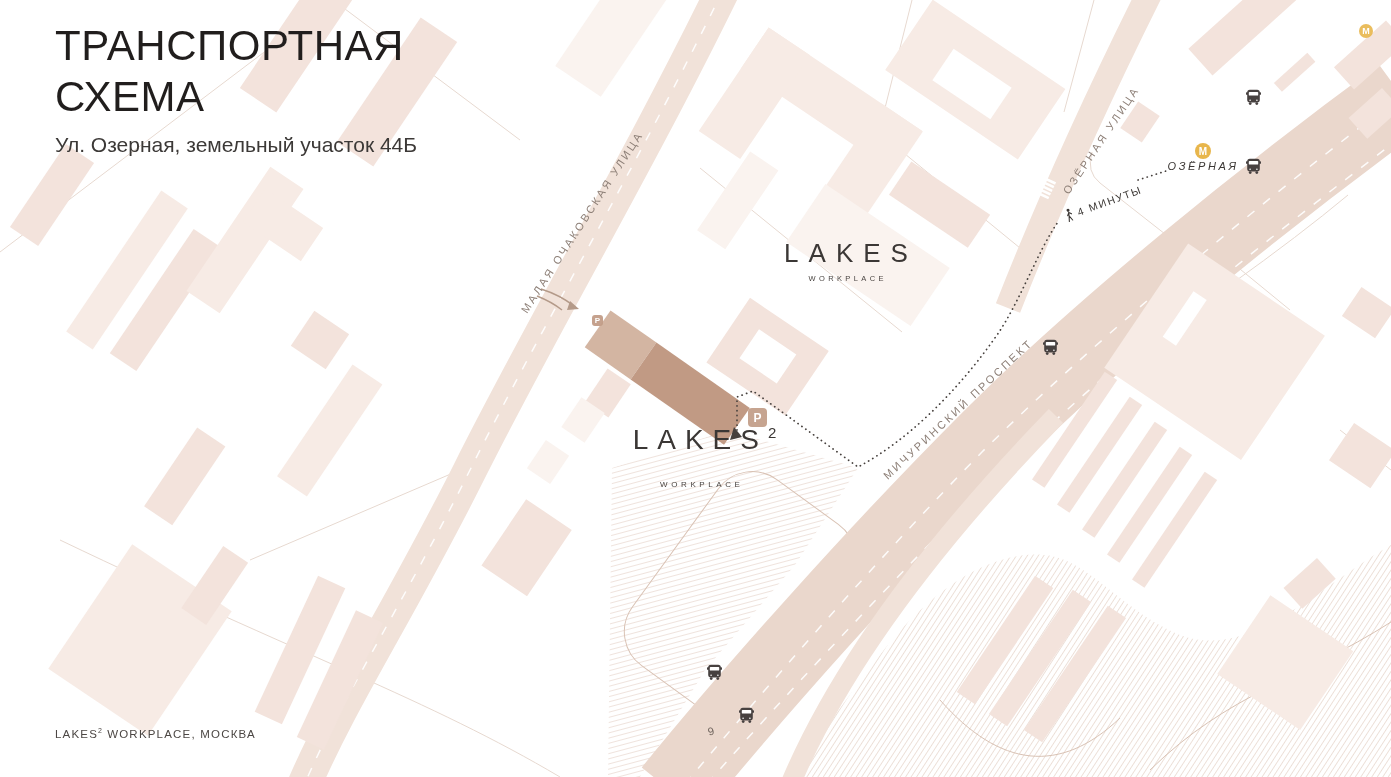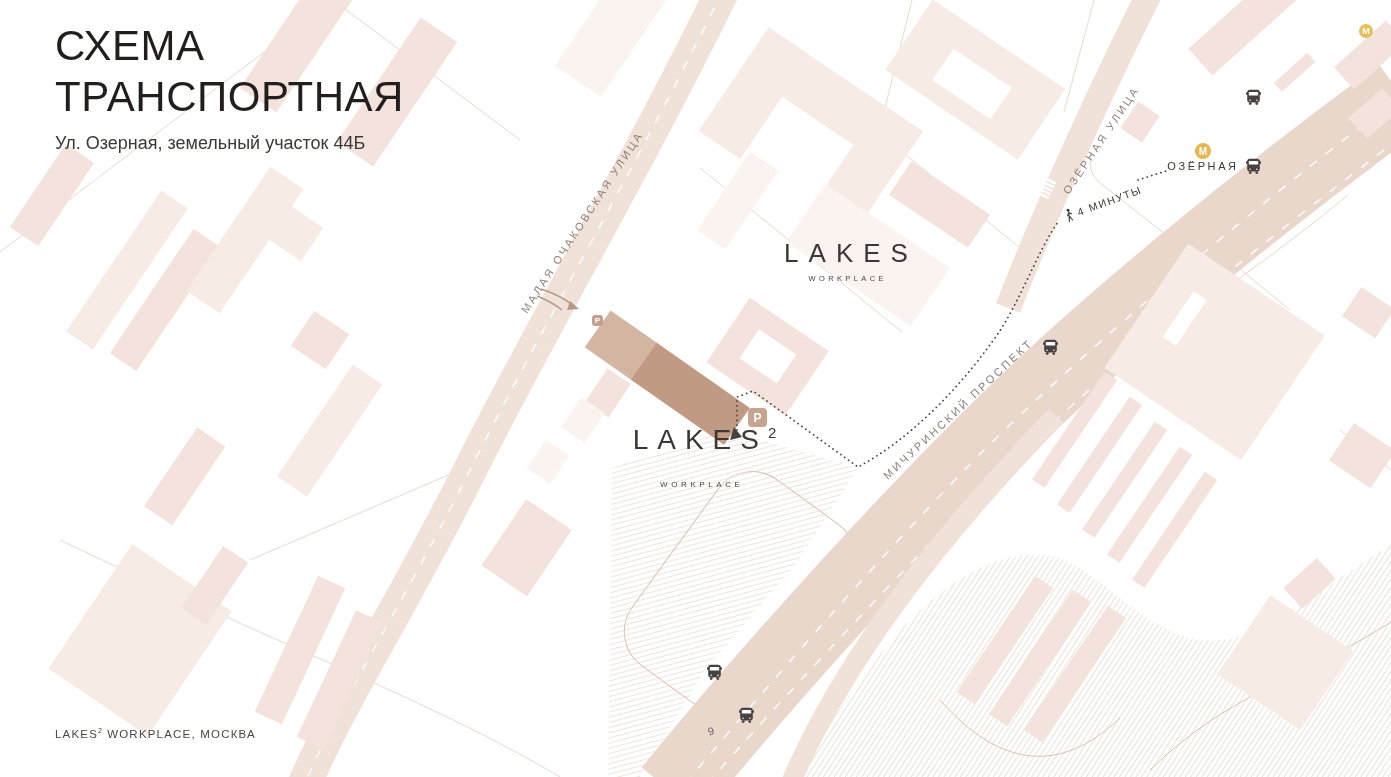--- a/index.html
+++ b/index.html
@@ -17,31 +17,31 @@
   .wh{fill:#fff;}
   .stMain{fill:none;stroke:var(--street-fill,#ead7cc);}
   .stLight{fill:none;stroke:var(--street-fill-light,#f1e2d9);}
   .laneDash{fill:none;stroke:#ffffff;stroke-width:1.5;stroke-dasharray:9 11;opacity:.9;}
   .route{fill:none;stroke:var(--ink,#46403d);stroke-width:1.7;stroke-dasharray:0.2 4.6;stroke-linecap:round;}
   .caracc{stroke:#b49a89;fill:none;stroke-width:1.5;}
 
   
   .ov{position:absolute;}
   .title{left:55px;top:20px;font-size:42px;line-height:51px;font-weight:500;color:#211e1d;letter-spacing:.5px;}
-  .subtitle{left:55px;top:133px;font-size:18px;color:#3c3937;}
+  .subtitle{left:55px;top:133px;font-size:21px;color:#3c3937;}
   .footer{left:55px;top:727px;font-size:11.5px;letter-spacing:1.2px;color:#4c4744;}
   .footer sup{font-size:7px;}
   .footer .rest{margin-left:4px;}
 
   .street-label{white-space:nowrap;font-size:11px;letter-spacing:2.6px;color:var(--label-muted,#8e8078);
     transform:translate(-50%,-50%) rotate(var(--rot,0deg));}
   .walk-label{white-space:nowrap;display:flex;align-items:center;gap:3px;font-size:10.5px;font-weight:500;
     letter-spacing:1.6px;color:#3b3734;transform:translate(-50%,-50%) rotate(-20deg);}
   .station-label{white-space:nowrap;font-size:11px;font-weight:500;letter-spacing:2.6px;color:#3b3734;
-    transform:translate(-50%,-50%);}
+    transform:translate(-50%,-50%);font-style:italic;}
   .house-num{font-size:11px;color:#6e635c;transform:translate(-50%,-50%) rotate(-15deg);}
 
   .metro{border-radius:50%;background:var(--metro-yellow,#e8b64c);color:#fff;font-weight:700;
     display:flex;align-items:center;justify-content:center;}
   .metro-1{left:1195px;top:143px;width:16px;height:16px;font-size:10px;}
   .metro-2{left:1359px;top:24px;width:14px;height:14px;font-size:9px;opacity:.9;}
   .pbadge{background:var(--badge,#c29d87);color:#fff;font-weight:700;display:flex;align-items:center;justify-content:center;}
   .pbadge-1{left:592px;top:315px;width:11px;height:11px;font-size:8px;border-radius:3px;opacity:.95;}
   .pbadge-2{left:748px;top:408px;width:19px;height:19px;font-size:12px;border-radius:4px;opacity:.92;}
   .bus{position:absolute;width:15px;height:16px;}
@@ -189,22 +189,22 @@
     </g>
 
     <g>
       <path class="route" d="M 737,430 L 737,397 L 753,391 L 858,467 C 905,442 955,395 997,335 C 1020,302 1038,250 1058,222"></path>
       <path class="route" d="M 1138,180 L 1166,171"></path>
       <polygon points="730,440 742,437 734,427" fill="var(--ink,#46403d)"></polygon>
     </g>
   </svg>
 
   <div class="ov title">
+    <div>ТРАНСПОРТНАЯ</div>
     <div>СХЕМА</div>
-    <div>ТРАНСПОРТНАЯ</div>
   </div>
   <div class="ov subtitle">Ул. Озерная, земельный участок 44Б</div>
 
   <div class="ov street-label" style="left:582px;top:222px;--rot:-57deg">МАЛАЯ ОЧАКОВСКАЯ УЛИЦА</div>
   <div class="ov street-label" style="left:1101px;top:140px;--rot:-56deg">ОЗЁРНАЯ УЛИЦА</div>
   <div class="ov street-label" style="left:958px;top:409px;--rot:-43deg">МИЧУРИНСКИЙ ПРОСПЕКТ</div>
 
   <div class="ov walk-label" style="left:1103px;top:203px">
     <svg width="11" height="14" viewBox="0 0 11 14">
       <circle cx="5.6" cy="1.8" r="1.5" fill="#3b3734"></circle>

